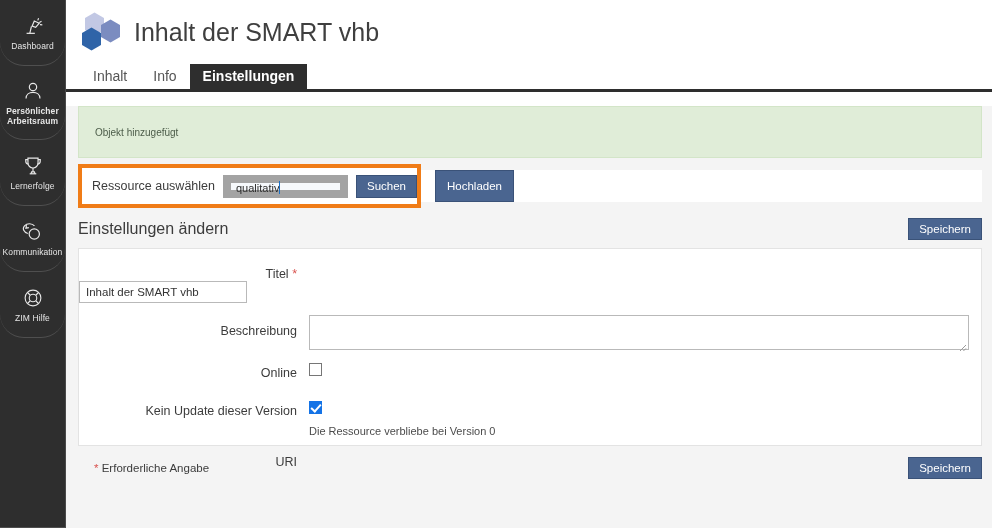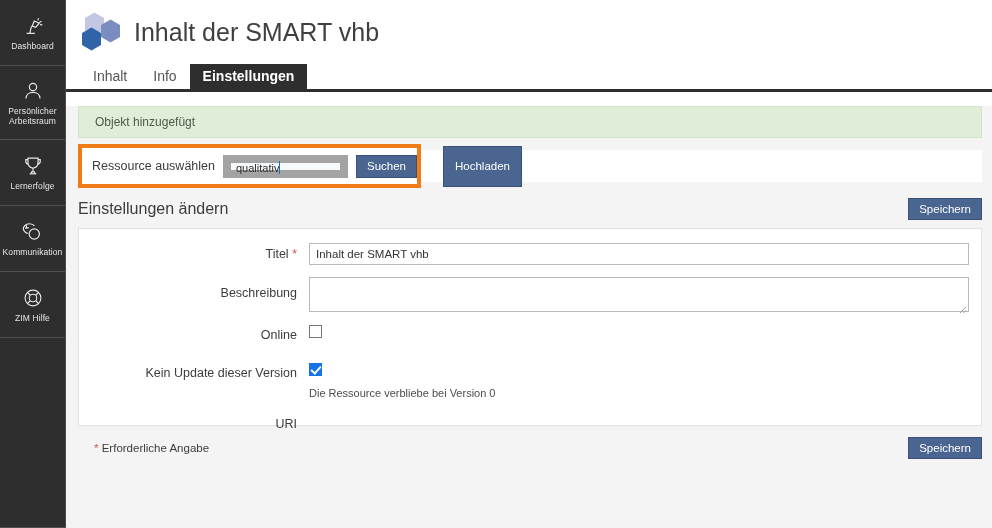--- a/index.html
+++ b/index.html
@@ -30,36 +30,37 @@
   .nav-item {
     height: 66px;
     display: flex;
     flex-direction: column;
     align-items: center;
     justify-content: center;
     border-bottom: 1px solid #4f4f4f;
     color: #e8e8e8;
     cursor: pointer;
     padding: 4px 2px;
+    border-radius: 24px;
   }
   .nav-item .nav-icon {
     width: 22px; height: 22px;
     display: flex; align-items: center; justify-content: center;
     margin-bottom: 4px;
   }
   .nav-item .nav-icon svg { display: block; }
   .nav-label {
     font-size: 8.5px;
     line-height: 10px;
     text-align: center;
     color: #e6e6e6;
     letter-spacing: 0.1px;
     max-width: 62px;
   }
-  .nav-item.tall { height: 74px; }
+  .nav-item.tall { height: 74px; font-weight: bold; }
 
   
   #main {
     flex: 1;
     height: 528px;
     background: #ffffff;
     position: relative;
     overflow: hidden;
   }
 
@@ -117,25 +118,25 @@
     height: 437px;
     padding: 0;
     position: relative;
   }
 
   
   #alert {
     margin: 14px 10px 0 12px;
     background: #e0edd8;
     border: 1px solid #d3e5c8;
-    height: 32px;
+    height: 52px;
     display: flex;
     align-items: center;
     padding-left: 16px;
-    font-size: 12px;
+    font-size: 10px;
     color: #4c5c49;
   }
 
   
   #resource-row {
     margin: 12px 10px 0 12px;
     background: #ffffff;
     height: 32px;
     display: flex;
     align-items: center;
@@ -189,22 +190,22 @@
     cursor: pointer;
     font-family: "Liberation Sans", sans-serif;
     display: inline-flex;
     align-items: center;
     justify-content: center;
     white-space: nowrap;
   }
   #search-btn { margin-left: 8px; }
   #upload-btn {
     position: absolute;
-    left: 365px;
-    height: 41px;
+    left: 357px;
+    height: 32px;
     padding: 0 11px;
   }
 
   
   #settings-wrap {
     margin: 16px 10px 0 12px;
   }
   #settings-head {
     display: flex;
     align-items: center;
@@ -432,21 +433,21 @@
 
       <div id="settings-wrap">
 
         <div id="settings-head">
           <div id="settings-title">Einstellungen ändern</div>
           <button class="btn-save">Speichern</button>
         </div>
 
         <div id="form-card">
 
-          <div class="form-row" style="margin-bottom:12px;">
+          <div class="form-row" style="margin-bottom:12px;flex-direction:column;">
             <div class="form-label">
               <span>Titel</span>
               <span class="req">*</span>
             </div>
             <div class="form-field">
               <input class="txt-input" type="text" value="Inhalt der SMART vhb" style="">
             </div>
           </div>
 
           <div class="form-row" style="margin-bottom:12px;">

